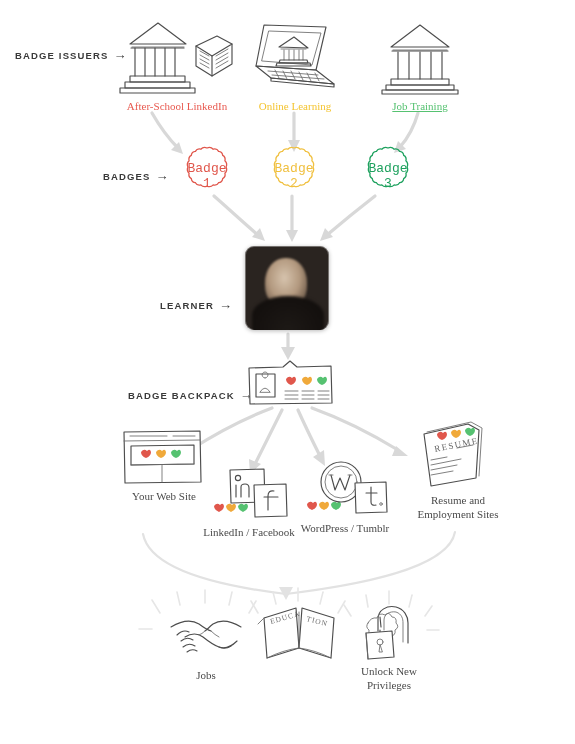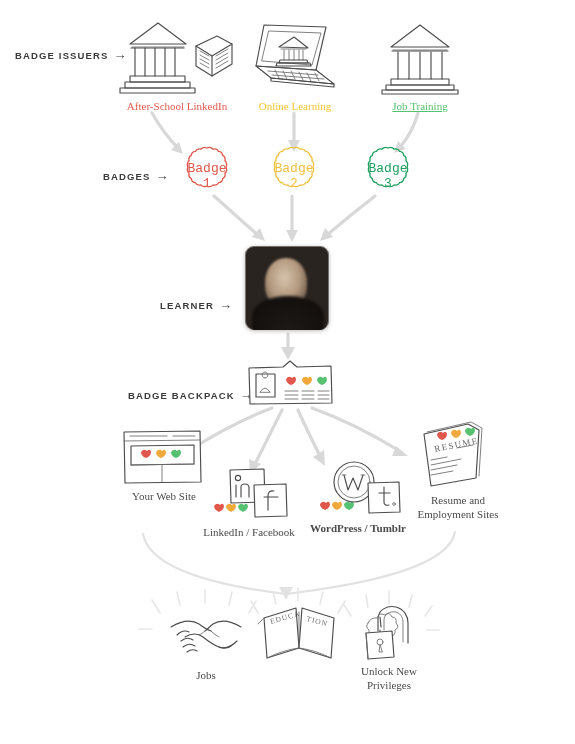--- a/index.html
+++ b/index.html
@@ -372,21 +372,21 @@
       <path class="sketch sketch-fillwhite" d="M18,4 L52,3 L53,36 L19,37 Z"></path>
       <circle class="sketch" cx="26" cy="12" r="2.6"></circle>
       <path class="sketch" d="M24,19 L24,31 M29,31 L29,21 q0,-3 4,-3 q4,0 4,4 L37,31"></path>
 
       <path class="sketch sketch-fillwhite" d="M42,19 L74,18 L75,50 L43,51 Z"></path>
       <path class="sketch" d="M62,25 q-6,-1 -6,5 L56,44 M52,31 L66,31"></path>
     </svg>
     <div class="caption" style="margin-top:4px;">LinkedIn / Facebook</div>
   </div>
 
-  <div class="abs" style="left:302px; top:458px; width:112px;font-weight:bold;">
+  <div class="abs" style="left:289px; top:458px; width:112px;">
     <svg width="84" height="62" viewBox="0 0 84 62" style="margin-left:16px;">
       <path fill="#e0574c" d="M2,46 q3,-4 6,-1 q3,-3 4,1 q0,4 -5,6 q-5,-2 -5,-6 Z"></path>
       <path fill="#f0a93a" d="M14,46 q3,-4 6,-1 q3,-3 4,1 q0,4 -5,6 q-5,-2 -5,-6 Z"></path>
       <path fill="#56c271" d="M26,46 q3,-4 6,-1 q3,-3 4,1 q0,4 -5,6 q-5,-2 -5,-6 Z"></path>
 
       <circle class="sketch sketch-fillwhite" cx="36" cy="24" r="20"></circle>
       <circle class="sketch-thin" cx="36" cy="24" r="16"></circle>
       <path class="sketch" d="M26,17 L30,32 L35,20 L40,32 L45,17"></path>
       <path class="sketch-thin" d="M24,17 L28,17 M43,17 L47,17"></path>
 

